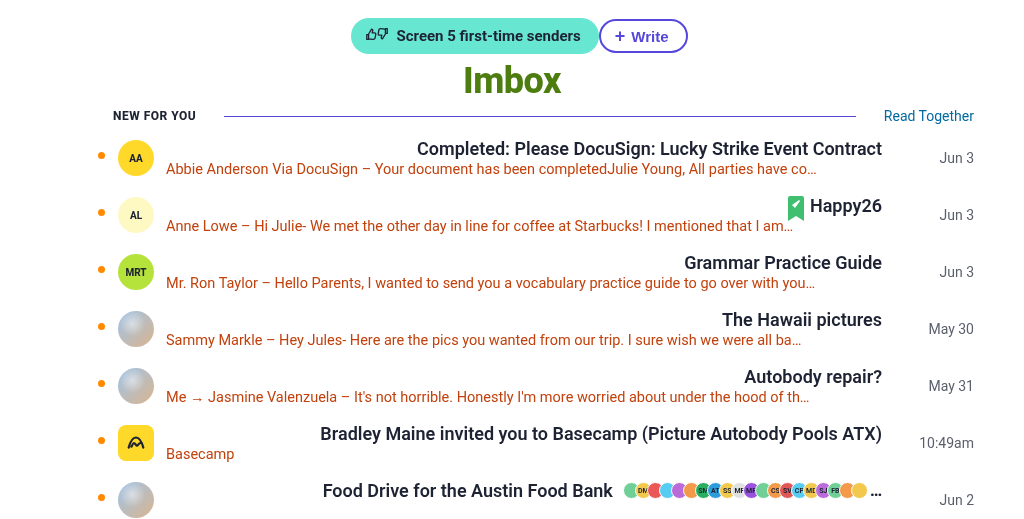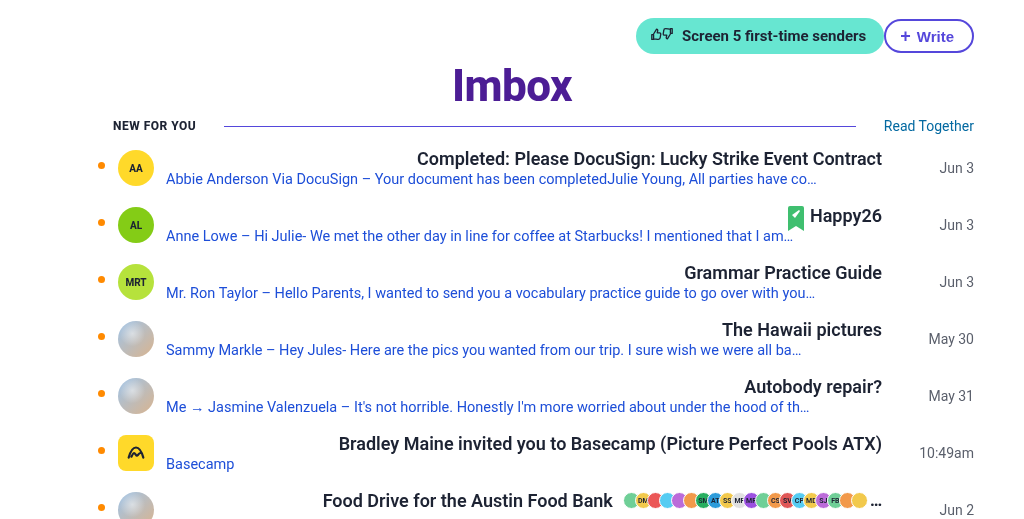--- a/index.html
+++ b/index.html
@@ -6,21 +6,21 @@
   body {
     font-family: -apple-system, BlinkMacSystemFont, "Segoe UI", Roboto, Helvetica, Arial, sans-serif;
     background: #fff;
     color: #1d2333;
     width: 1024px;
     height: 519px;
     overflow: hidden;
   }
   .topbar {
     display: flex;
-    justify-content: flex-end;
+    justify-content: center;
     align-items: center;
     padding: 18px 50px 0 65px;
   }
   .screener {
     background: #67e6d1;
     border-radius: 999px;
     padding: 7px 18px 7px 14px;
     display: inline-flex;
     align-items: center;
     gap: 8px;
@@ -39,23 +39,23 @@
     font-weight: 700;
     font-size: 15px;
     display: inline-flex;
     align-items: center;
     gap: 6px;
     cursor: pointer;
   }
   .write-btn .plus { font-size: 18px; line-height: 1; }
   h1.title {
     text-align: center;
-    font-size: 44px;
+    font-size: 36px;
     font-weight: 800;
-    color: #4c1d95;
+    color: #4d7c0f;
     margin-top: 6px;
     letter-spacing: -0.5px;
   }
   .section-header {
     display: flex;
     align-items: center;
     padding: 6px 50px 0 113px;
     gap: 28px;
   }
   .section-label {
@@ -144,21 +144,21 @@
   .subject {
     font-size: 18px;
     font-weight: 600;
     color: #1d2333;
     white-space: nowrap;
     overflow: hidden;
     text-overflow: ellipsis;
   }
   .preview {
     font-size: 14.5px;
-    color: #1d4ed8;
+    color: #c2410c;
     white-space: nowrap;
     overflow: hidden;
     text-overflow: ellipsis;
     margin-top: 2px;
   }
   .date {
     width: 80px;
     text-align: right;
     font-size: 14px;
     color: #5a5f6b;
@@ -221,21 +221,21 @@
           <span class="subject">Completed: Please DocuSign: Lucky Strike Event Contract</span>
         </div>
         <div class="preview">Abbie Anderson Via DocuSign – Your document has been completedJulie Young, All parties have co…</div>
       </div>
       <div class="date">Jun 3</div>
     </div>
     <div class="row">
       <div class="dot-col">
         <div class="dot"></div>
       </div>
-      <div class="avatar" style="background: #84cc16; text-align: right;">AL</div>
+      <div class="avatar" style="background: #fef9c3; text-align: right;">AL</div>
       <div class="body">
         <div class="subject-line">
           <span class="pin">
             <svg viewBox="0 0 12 12">
               <path d="M2 7l3 3 5-7-1-1z"></path>
             </svg>
           </span>
           <span class="subject">Happy26</span>
         </div>
         <div class="preview">Anne Lowe – Hi Julie- We met the other day in line for coffee at Starbucks! I mentioned that I am…</div>
@@ -285,21 +285,21 @@
       <div class="dot-col">
         <div class="dot"></div>
       </div>
       <div class="avatar sq" style="background: rgb(255, 217, 42);">
         <svg viewBox="0 0 24 24" width="22" height="22">
           <path fill="none" stroke="#1d2333" stroke-width="2.4" stroke-linecap="round" d="M4 17c2-7 5-11 8-11s6 4 8 11M7 16c1-2 2-4 3-4s2 3 3 3 2-3 4-3"></path>
         </svg>
       </div>
       <div class="body">
         <div class="subject-line">
-          <span class="subject">Bradley Maine invited you to Basecamp (Picture Perfect Pools ATX)</span>
+          <span class="subject">Bradley Maine invited you to Basecamp (Picture Autobody Pools ATX)</span>
         </div>
         <div class="preview">Basecamp</div>
       </div>
       <div class="date">10:49am</div>
     </div>
     <div class="row">
       <div class="dot-col">
         <div class="dot"></div>
       </div>
       <div class="avatar img"></div>

